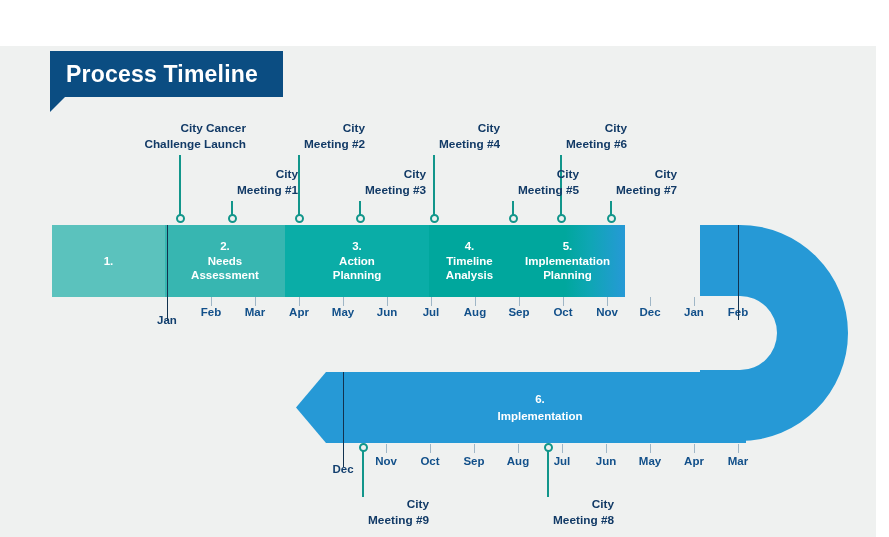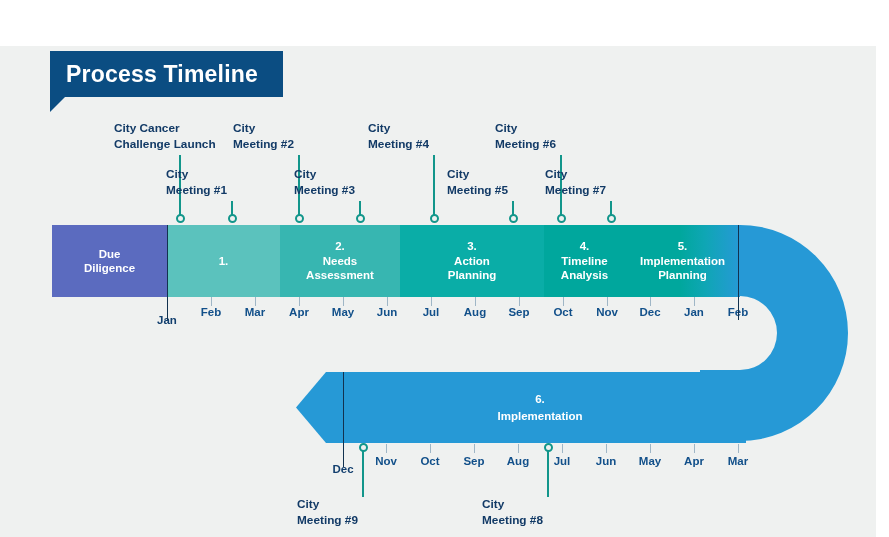--- a/index.html
+++ b/index.html
@@ -143,21 +143,21 @@
     z-index: 8;
   }
 
   
   .callout-label {
     position: absolute;
     color: #123a66;
     font-size: 11.8px;
     font-weight: bold;
     line-height: 15.5px;
-    text-align: left;
+    text-align: right;
     width: 132px;
     white-space: pre-line;
     z-index: 9;
   }
   .callout-stem {
     position: absolute;
     width: 2.2px;
     background: #12968b;
     z-index: 8;
   }
@@ -183,25 +183,20 @@
   <div id="title-banner">
     <div class="title-text">Process Timeline</div>
   </div>
   <div id="title-tail"></div>
 
   <svg id="uturn" width="189" height="250">
     <path d="M 0,0 L 40,0 A 108,108 0 0 1 40,216 L 0,216 L 0,145 L 40,145 A 37,37 0 0 0 40,71 L 0,71 Z" fill="#2699d6"></path>
   </svg>
 
   <div id="top-bar">
-    <div class="seg" style="width:115px;background:#5b6bbf;">
-      <span class="seg-num"></span>
-      <span class="seg-name">Due
-Diligence</span>
-    </div>
     <div class="seg" style="width:113px;background:#5bc2bd;">
       <span class="seg-num">1.</span>
     </div>
     <div class="seg" style="width:120px;background:#37b6b1;">
       <span class="seg-num">2.</span>
       <span class="seg-name">Needs
 Assessment</span>
     </div>
     <div class="seg" style="width:144px;background:#0aada7;">
       <span class="seg-num">3.</span>

